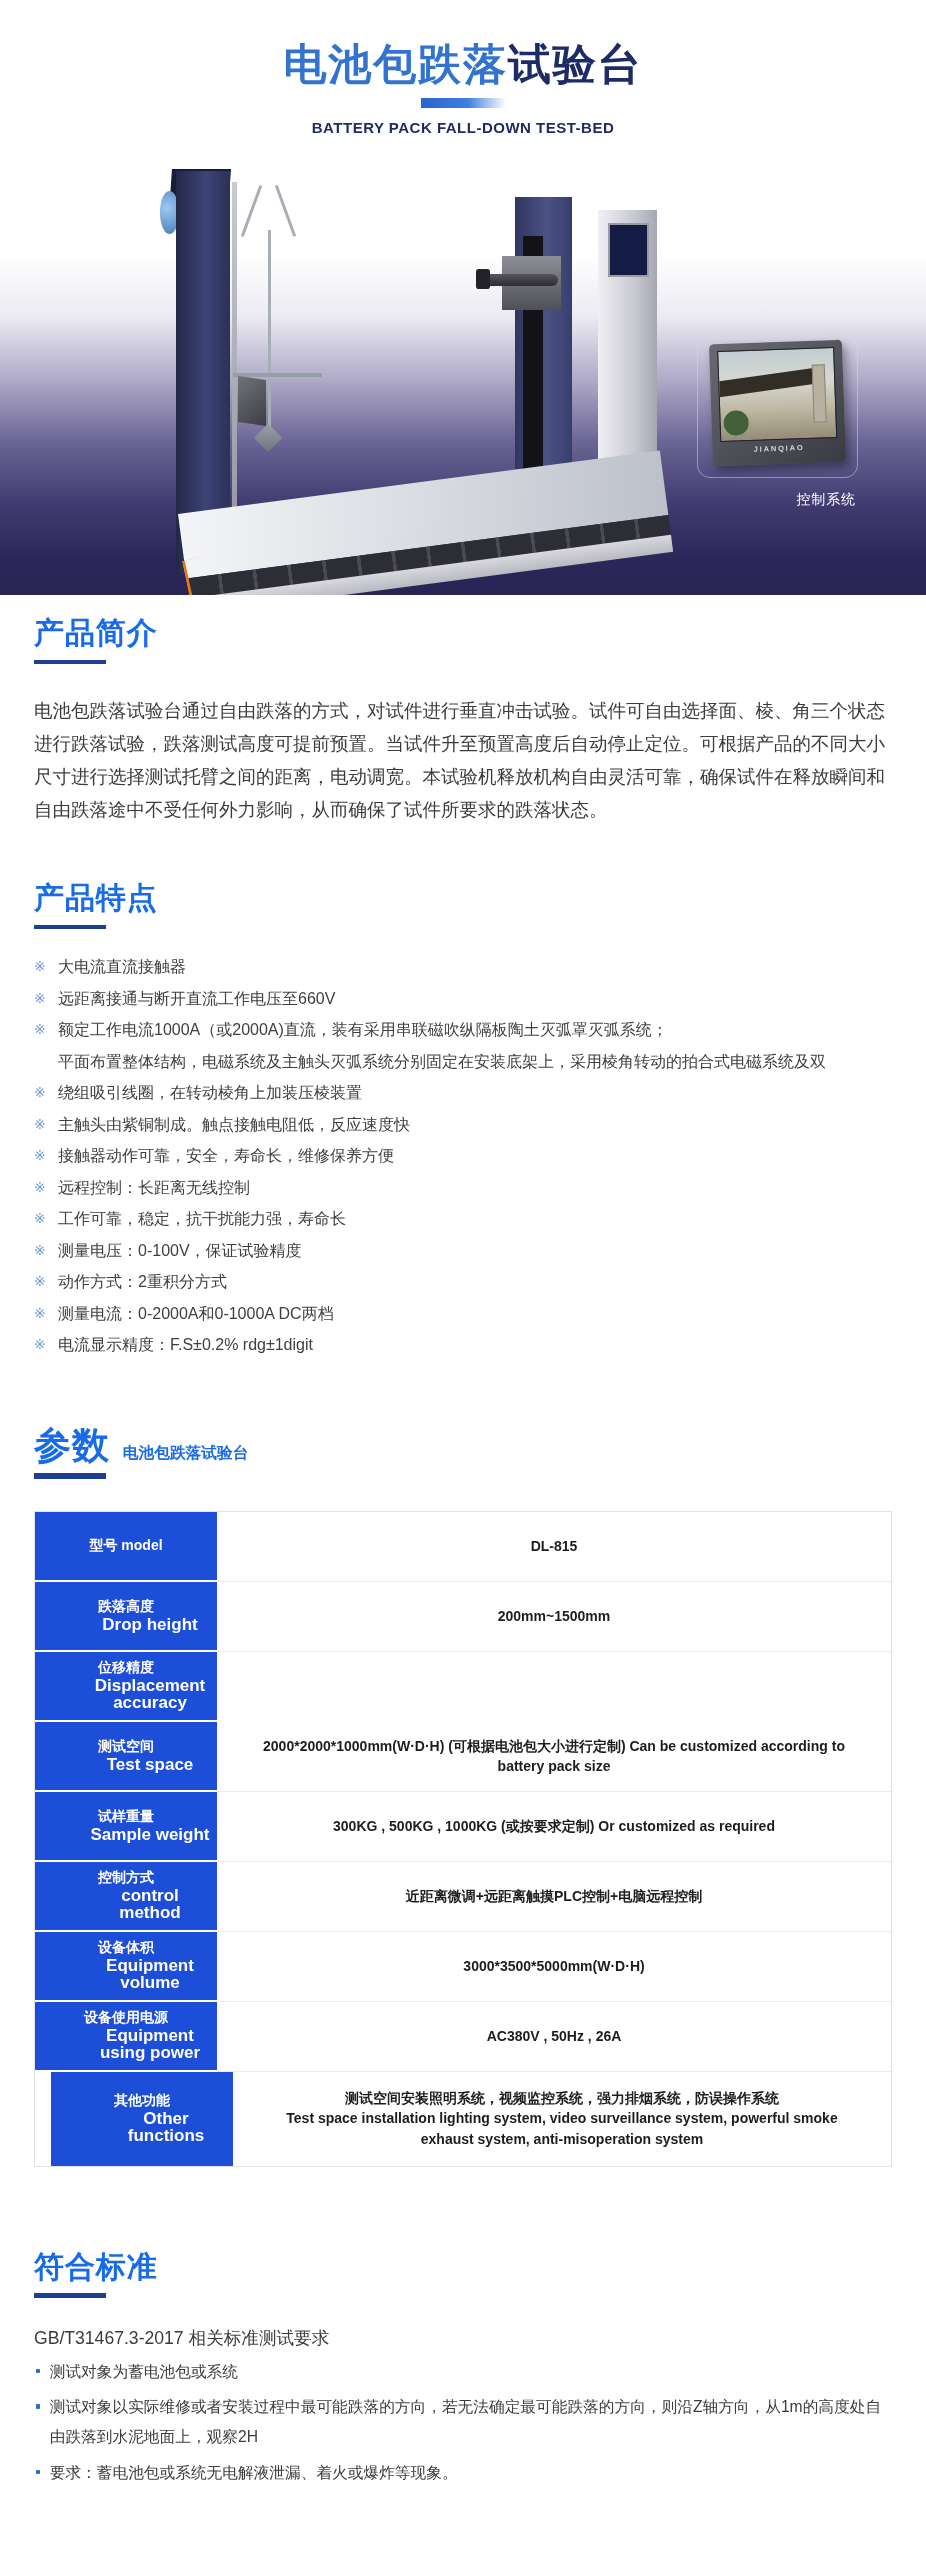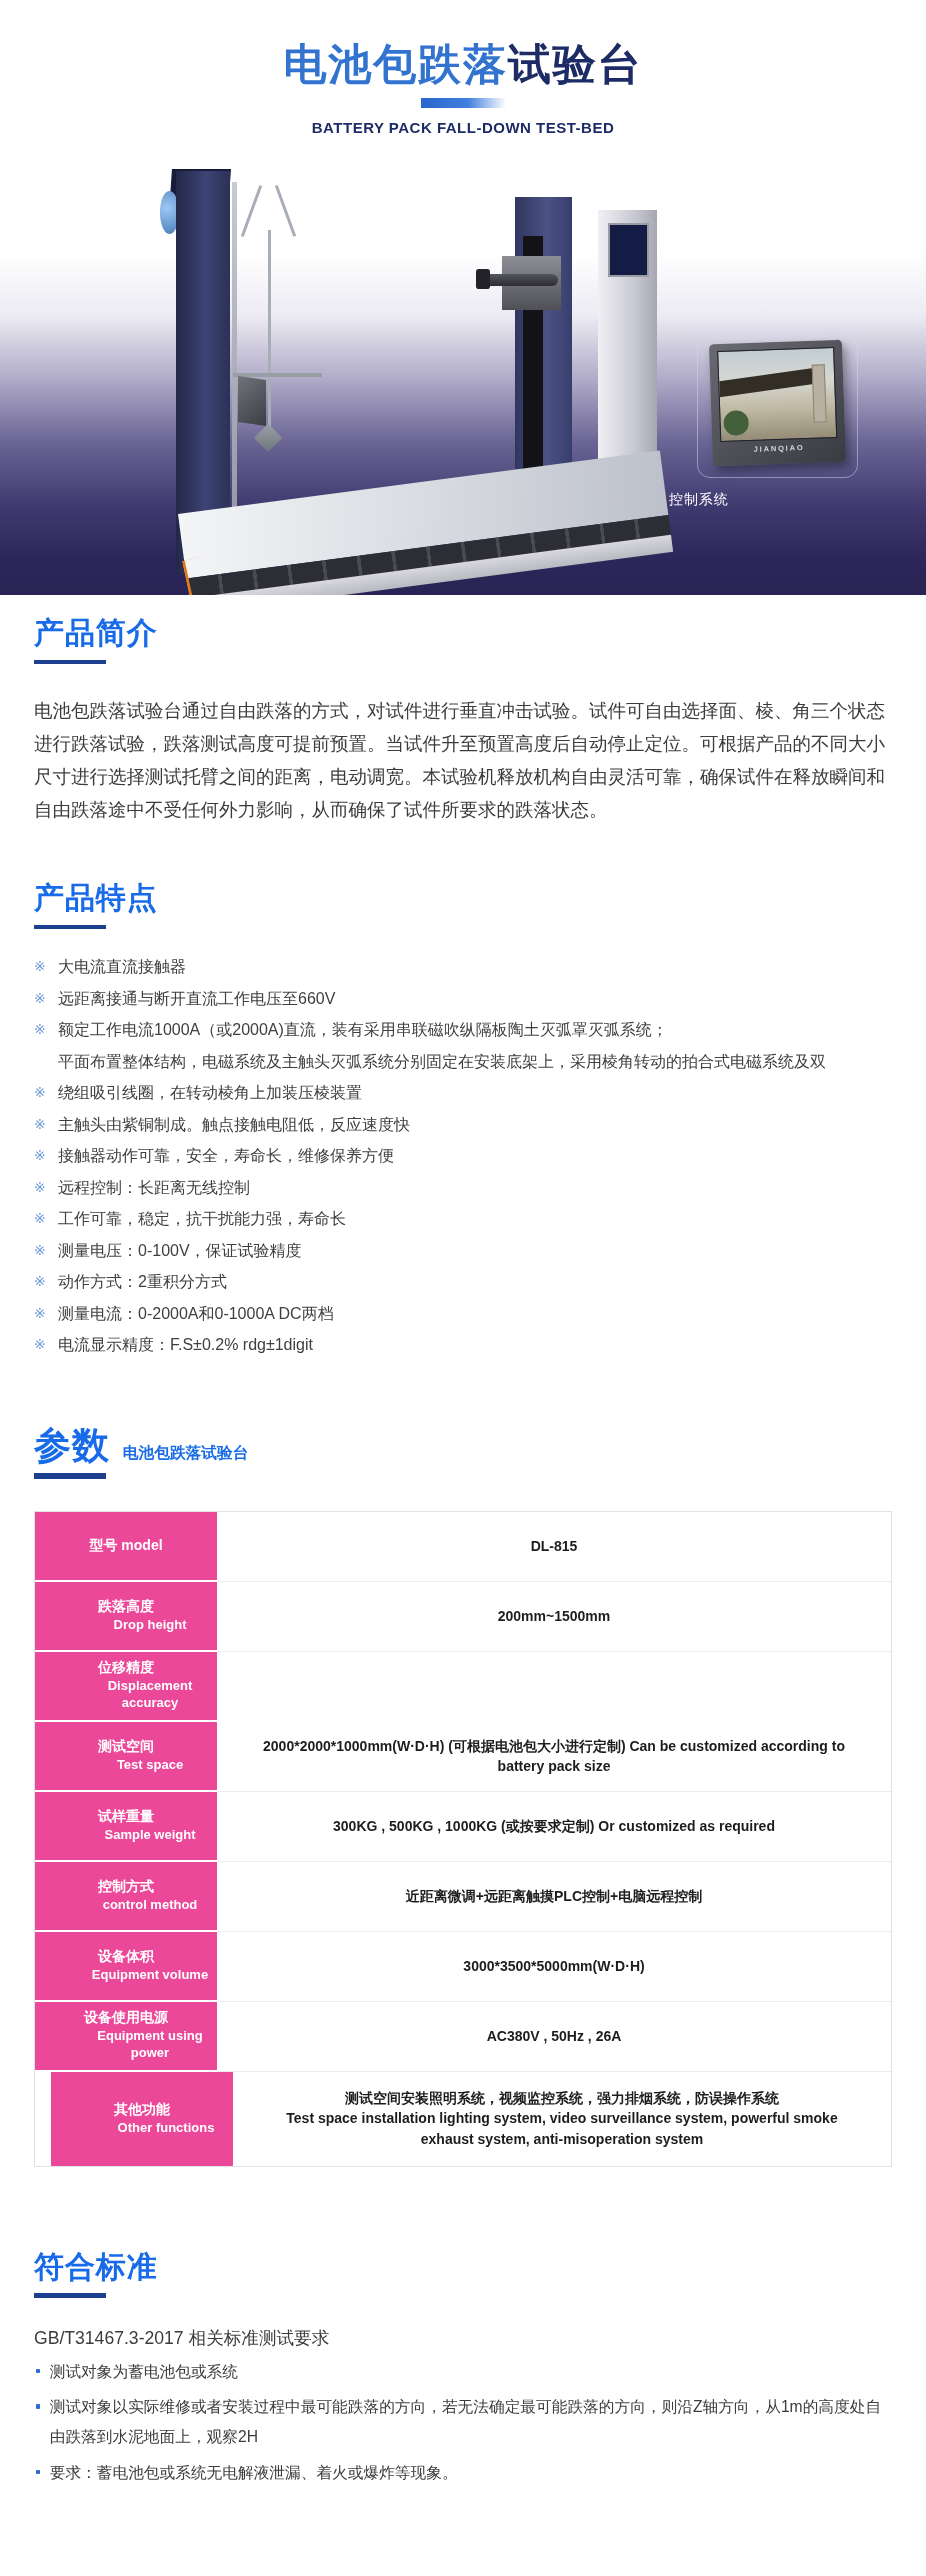--- a/index.html
+++ b/index.html
@@ -50,21 +50,21 @@
   .callout{left:697px;top:185px;width:159px;height:146px;border:0.9px solid rgba(215,215,240,.5);border-radius:13px;}
   .monitor{position:absolute;left:13px;top:11px;right:13px;bottom:13px;border-radius:4.6px;padding:7.4px 8.3px 1.9px 8.3px;
         background:linear-gradient(145deg,#6a6a72,#3a3a42);transform:rotate(-2deg);
         box-shadow:3.7px 5.6px 9.3px rgba(0,0,0,.35);}
   .mscreen{position:relative;height:89px;overflow:hidden;border:0.9px solid #20202a;
         background:linear-gradient(180deg,#c2cdd2 0%,#d6d8d2 35%,#c0b9a4 65%,#948c76 100%);}
   .mscreen .awning{position:absolute;left:0;top:26%;width:86%;height:18%;background:#322e26;transform:skewY(-6deg);}
   .mscreen .bush{position:absolute;left:2%;bottom:6%;width:22%;height:28%;border-radius:50%;background:#44603a;}
   .mscreen .banner{position:absolute;right:8%;top:18%;width:9%;height:62%;background:#b8b0a0;border:0.9px solid #8a8274;}
   .brand{text-align:center;font-size:7.4px;color:#d8d8de;letter-spacing:1.9px;margin-top:3.7px;font-weight:bold;}
-  .hero-caption{position:absolute;left:669px;top:346px;width:159px;text-align:left;color:#ffffff;
+  .hero-caption{position:absolute;left:697px;top:346px;width:159px;text-align:right;color:#ffffff;
         font-size:14px;letter-spacing:0.9px;}
   
   .sec{padding:0 34px;}
   .sec h2{margin:0;font-size:30px;line-height:39px;font-weight:bold;color:#186be8;letter-spacing:0.9px;}
   .rule{width:72px;height:4.6px;background:#1c3f8f;margin-top:7.4px;}
   .intro{margin-top:18.5px;}
   .intro p{margin:30px 0 0 0;font-size:18.5px;line-height:33px;color:#3c3c3c;}
   
   .feats{margin-top:52px;}
   .feats ul{list-style:none;margin:28px 0 0 0;padding:0;}
@@ -73,24 +73,24 @@
   .feats li.cont .mk{visibility:hidden;}
   
   .params{margin-top:69px;}
   .ph{display:flex;align-items:baseline;}
   .ph h2{font-size:37px;line-height:44px;}
   .psub{margin-left:13px;font-size:15.7px;font-weight:bold;color:#1a6ce6;}
   .params .rule{height:5.6px;margin-top:5.6px;}
   .table{margin-top:31.5px;border:0.9px solid #e2e2e4;}
   .trow{display:flex;min-height:70px;}
   .trow.tall{min-height:94px;padding-left:16px;}
-  .tlabel{width:182px;flex:none;background:#ec4899;color:#ffffff;display:flex;flex-direction:column;
+  .tlabel{width:182px;flex:none;background:#1d4ed8;color:#ffffff;display:flex;flex-direction:column;
         justify-content:center;align-items:center;text-align:center;border-bottom:2.8px solid #ffffff;
         font-weight:bold;font-size:14px;line-height:17.6px;padding:3.7px 5.6px;box-sizing:border-box;}
-  .tlabel .l2{font-size:13px;margin-left:48px;}
+  .tlabel .l2{font-size:17px;margin-left:48px;}
   .tlabel div:empty{display:none;}
   .tval{flex:1;display:flex;flex-direction:column;justify-content:center;align-items:center;text-align:center;
         border-bottom:0.9px solid #ececee;font-weight:bold;font-size:14px;line-height:20.4px;color:#1d1d1f;
         padding:5.6px 37px;box-sizing:border-box;}
   .tval div:empty{display:none;}
   .trow:last-child .tlabel,.trow:last-child .tval{border-bottom:none;}
   
   .stds{margin-top:80px;}
   .gb{margin:28px 0 0 0;font-size:17.6px;color:#3c3c3c;}
   .stds ul{list-style:none;margin:7px 0 0 0;padding:0;}

